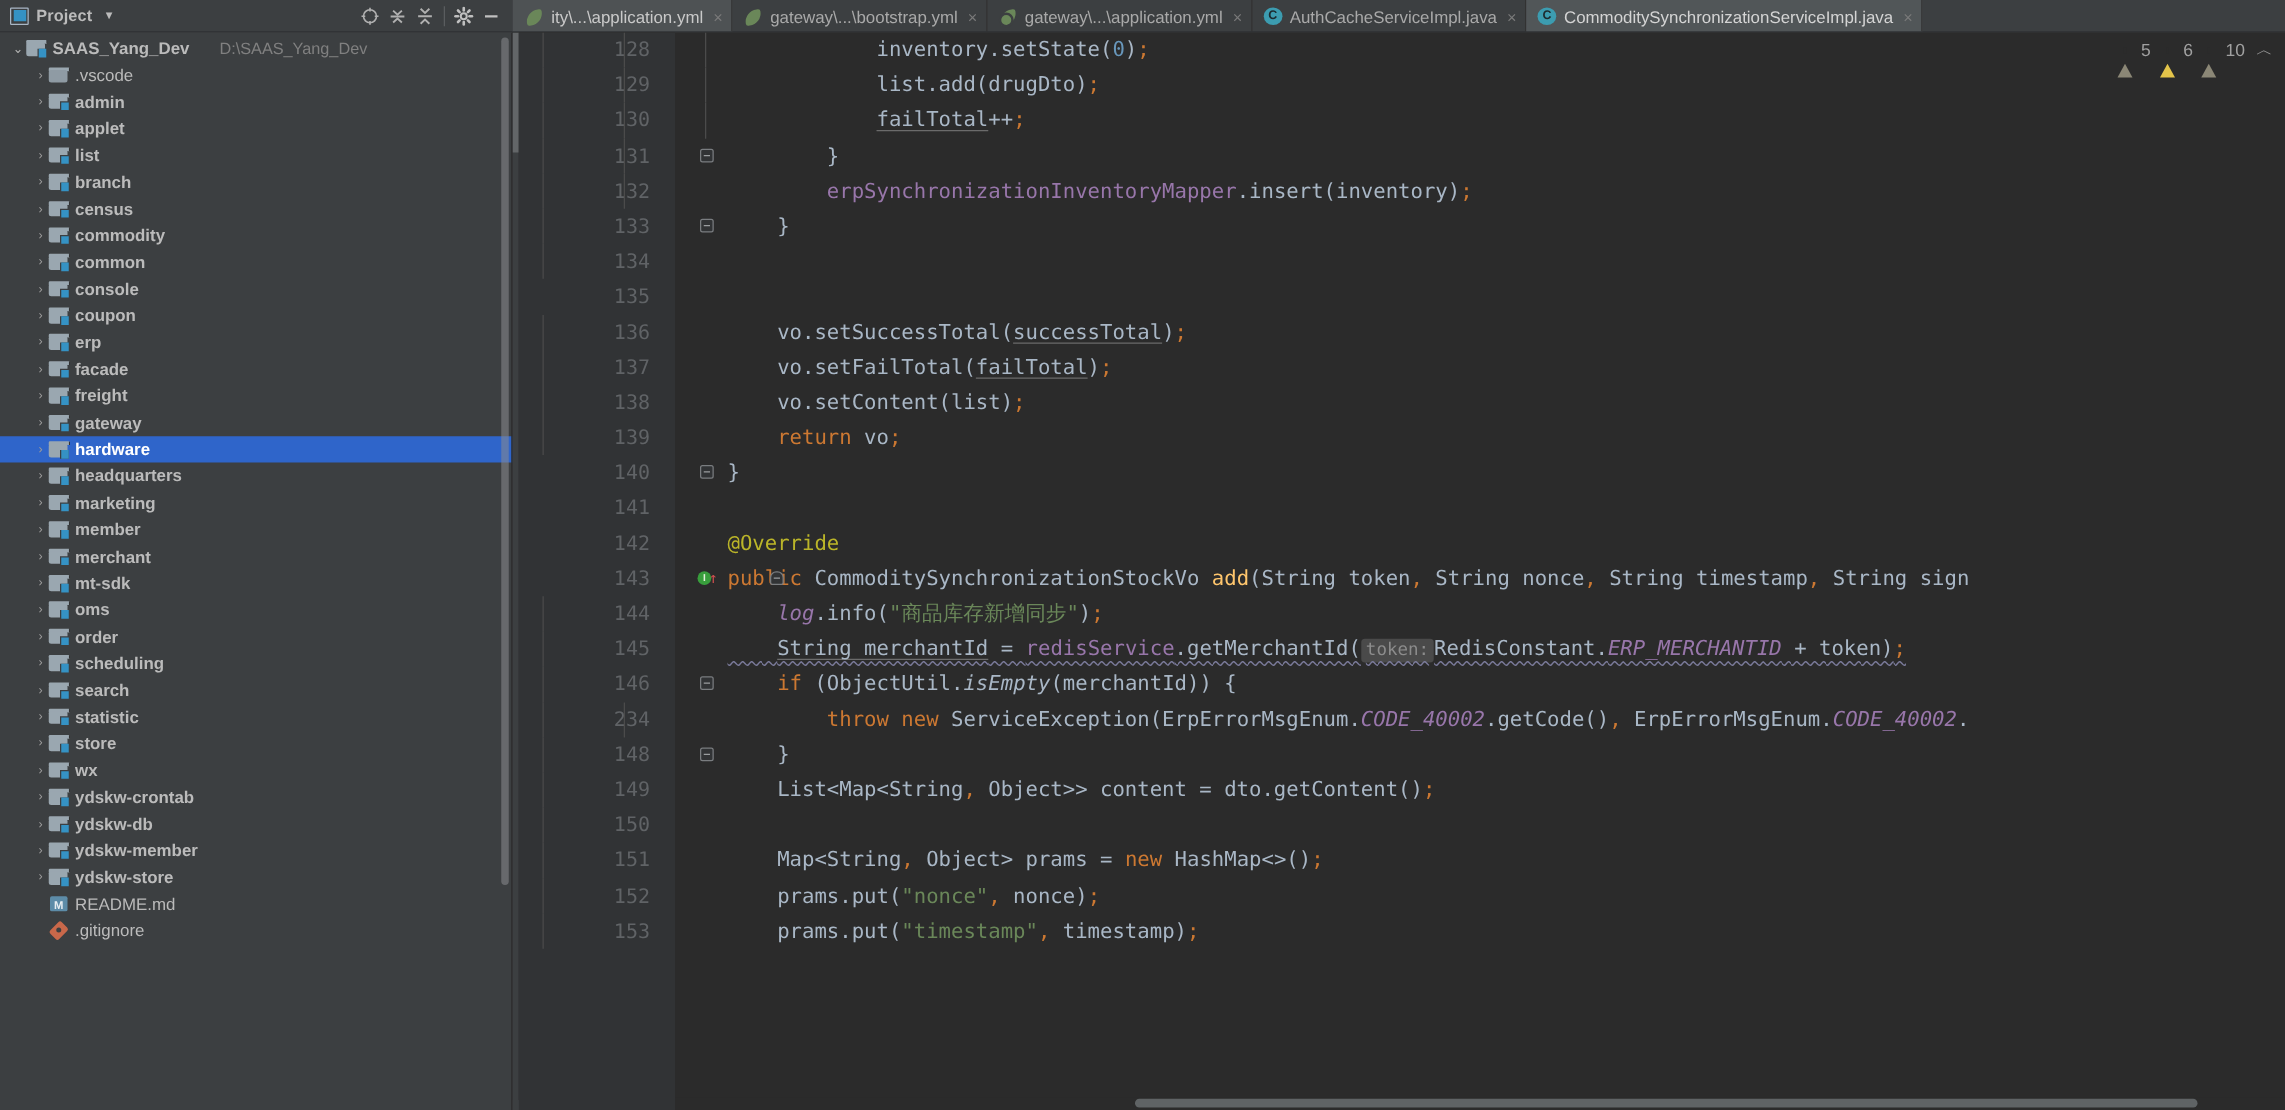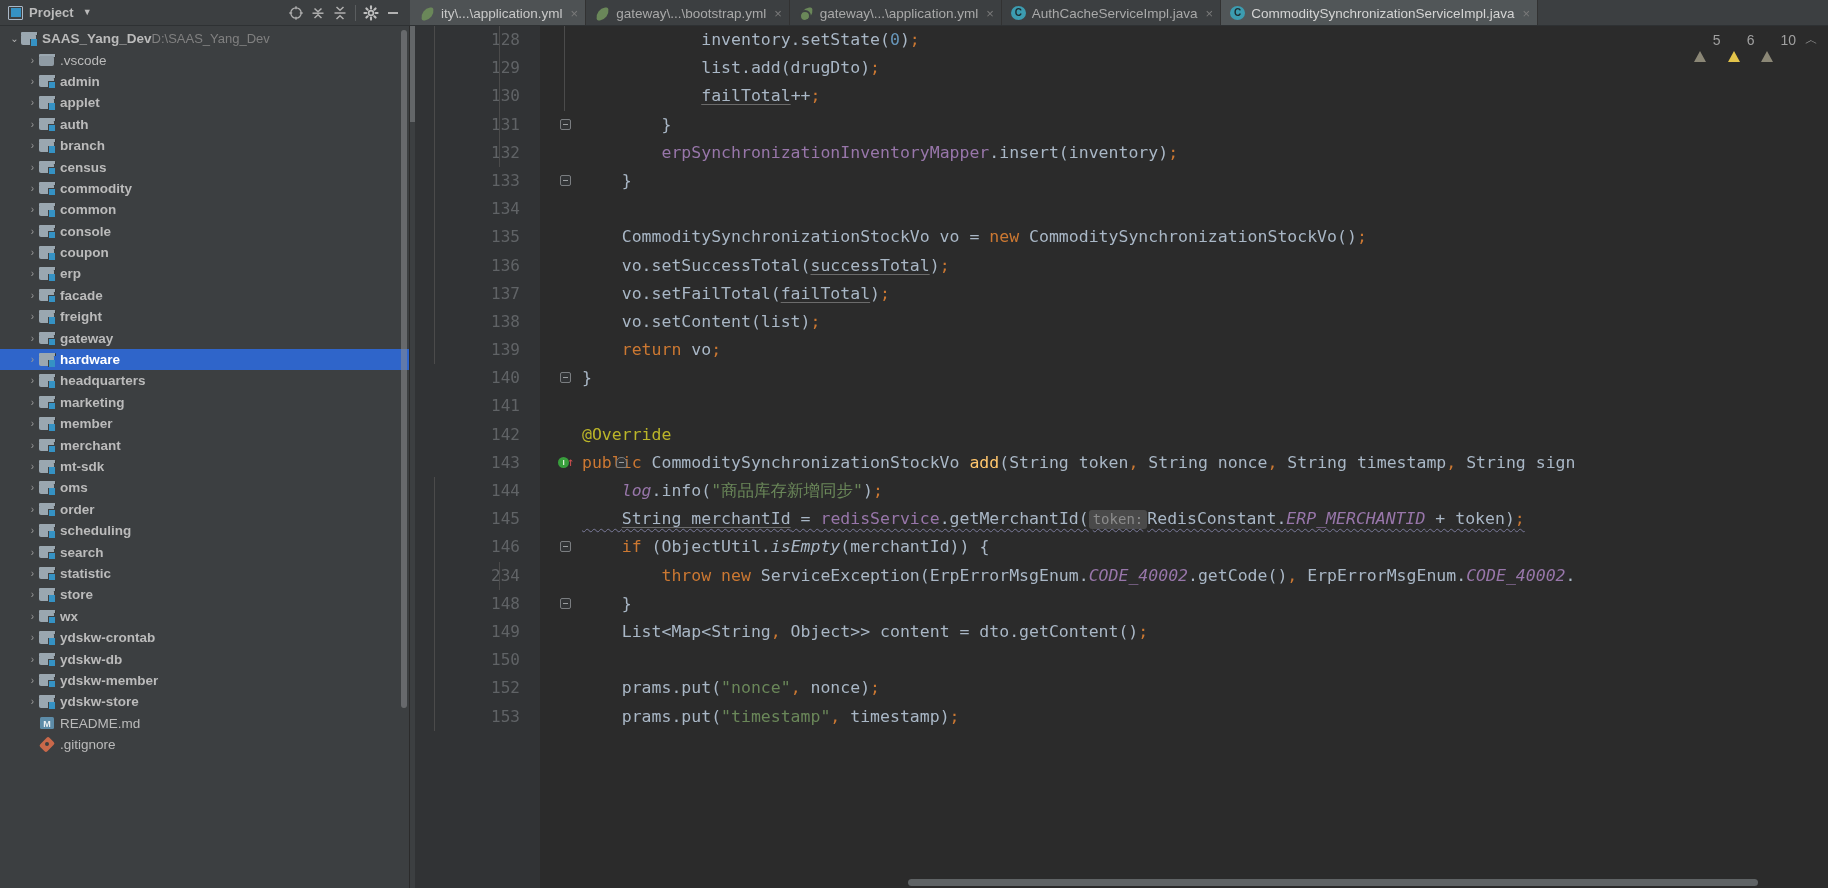--- a/index.html
+++ b/index.html
@@ -89,21 +89,21 @@
   .tree-list { padding-top:2px; }
   .tree-row {
     height:21.4px; display:flex; align-items:center; color:#bbbbbb;
     font-size:13.5px; white-space:nowrap; padding-right:6px;
   }
   .tree-row.sel { background:#2f65ca; color:#ffffff; }
   .tw { display:inline-block; width:13px; text-align:center; color:#9a9a9a; font-size:10px; flex:0 0 13px; }
   .tw.open { color:#b5b5b5; }
   .tree-label { margin-left:5px; }
   .tree-label.bold { font-weight:bold; }
-  .tree-path { margin-left:0; color:#808080; font-weight:normal; font-size:13px; }
+  .tree-path { margin-left:24px; color:#808080; font-weight:normal; font-size:13px; }
 
   
   .fi { position:relative; width:16px; height:14px; flex:0 0 16px; }
   .fi .body { position:absolute; left:0; top:2.5px; width:15px; height:10.5px; background:#9aa7b0; border-radius:1.5px 2px 2px 2px; }
   .fi .tab { position:absolute; left:0; top:0.5px; width:6.5px; height:3px; background:#9aa7b0; border-radius:1px 1px 0 0; }
   .fi.module .badge { position:absolute; right:0px; bottom:0px; width:6.5px; height:6.5px; background:#3592c4; }
   .fi.module .notch { position:absolute; right:0; bottom:0; width:7px; height:7px; background:#3c3f41; }
   .fi.plain .body { background:#8f9ba4; }
 
   
@@ -352,21 +352,21 @@
               <span class="tree-label bold">applet</span>
             </div>
             <div class="tree-row" style="padding-left: 26px;">
               <span class="tw">›</span>
               <span class="fi module">
                 <span class="tab"></span>
                 <span class="body"></span>
                 <span class="notch"></span>
                 <span class="badge"></span>
               </span>
-              <span class="tree-label bold">auth</span>
+              <span class="tree-label bold">list</span>
             </div>
             <div class="tree-row" style="padding-left: 26px;">
               <span class="tw">›</span>
               <span class="fi module">
                 <span class="tab"></span>
                 <span class="body"></span>
                 <span class="notch"></span>
                 <span class="badge"></span>
               </span>
               <span class="tree-label bold">branch</span>
@@ -709,21 +709,20 @@
 
         <div class="line">
           <span class="lno">134</span>
           <span class="gmark"></span>
           <span class="code"><span class="ig" style="left:24px"></span></span>
         </div>
 
         <div class="line">
           <span class="lno">135</span>
           <span class="gmark"></span>
-          <span class="code"><span class="ig" style="left:24px"></span>    CommoditySynchronizationStockVo vo = <span class="kw">new</span> CommoditySynchronizationStockVo()<span class="semi">;</span></span>
         </div>
 
         <div class="line">
           <span class="lno">136</span>
           <span class="gmark"></span>
           <span class="code"><span class="ig" style="left:24px"></span>    vo.setSuccessTotal(<span class="local-u">successTotal</span>)<span class="semi">;</span></span>
         </div>
 
         <div class="line">
           <span class="lno">137</span>
@@ -807,20 +806,25 @@
           <span class="gmark"></span>
           <span class="code"><span class="ig" style="left:24px"></span>    List&lt;Map&lt;String<span class="semi">,</span> Object&gt;&gt; content = dto.getContent()<span class="semi">;</span></span>
         </div>
 
         <div class="line">
           <span class="lno">150</span>
           <span class="gmark"></span>
           <span class="code"><span class="ig" style="left:24px"></span></span>
         </div>
 
+        <div class="line">
+          <span class="lno">151</span>
+          <span class="gmark"></span>
+          <span class="code"><span class="ig" style="left:24px"></span>    Map&lt;String<span class="semi">,</span> Object&gt; prams = <span class="kw">new</span> HashMap&lt;&gt;()<span class="semi">;</span></span>
+        </div>
 
         <div class="line">
           <span class="lno">152</span>
           <span class="gmark"></span>
           <span class="code"><span class="ig" style="left:24px"></span>    prams.put(<span class="str">"nonce"</span><span class="semi">,</span> nonce)<span class="semi">;</span></span>
         </div>
 
         <div class="line">
           <span class="lno">153</span>
           <span class="gmark"></span>

